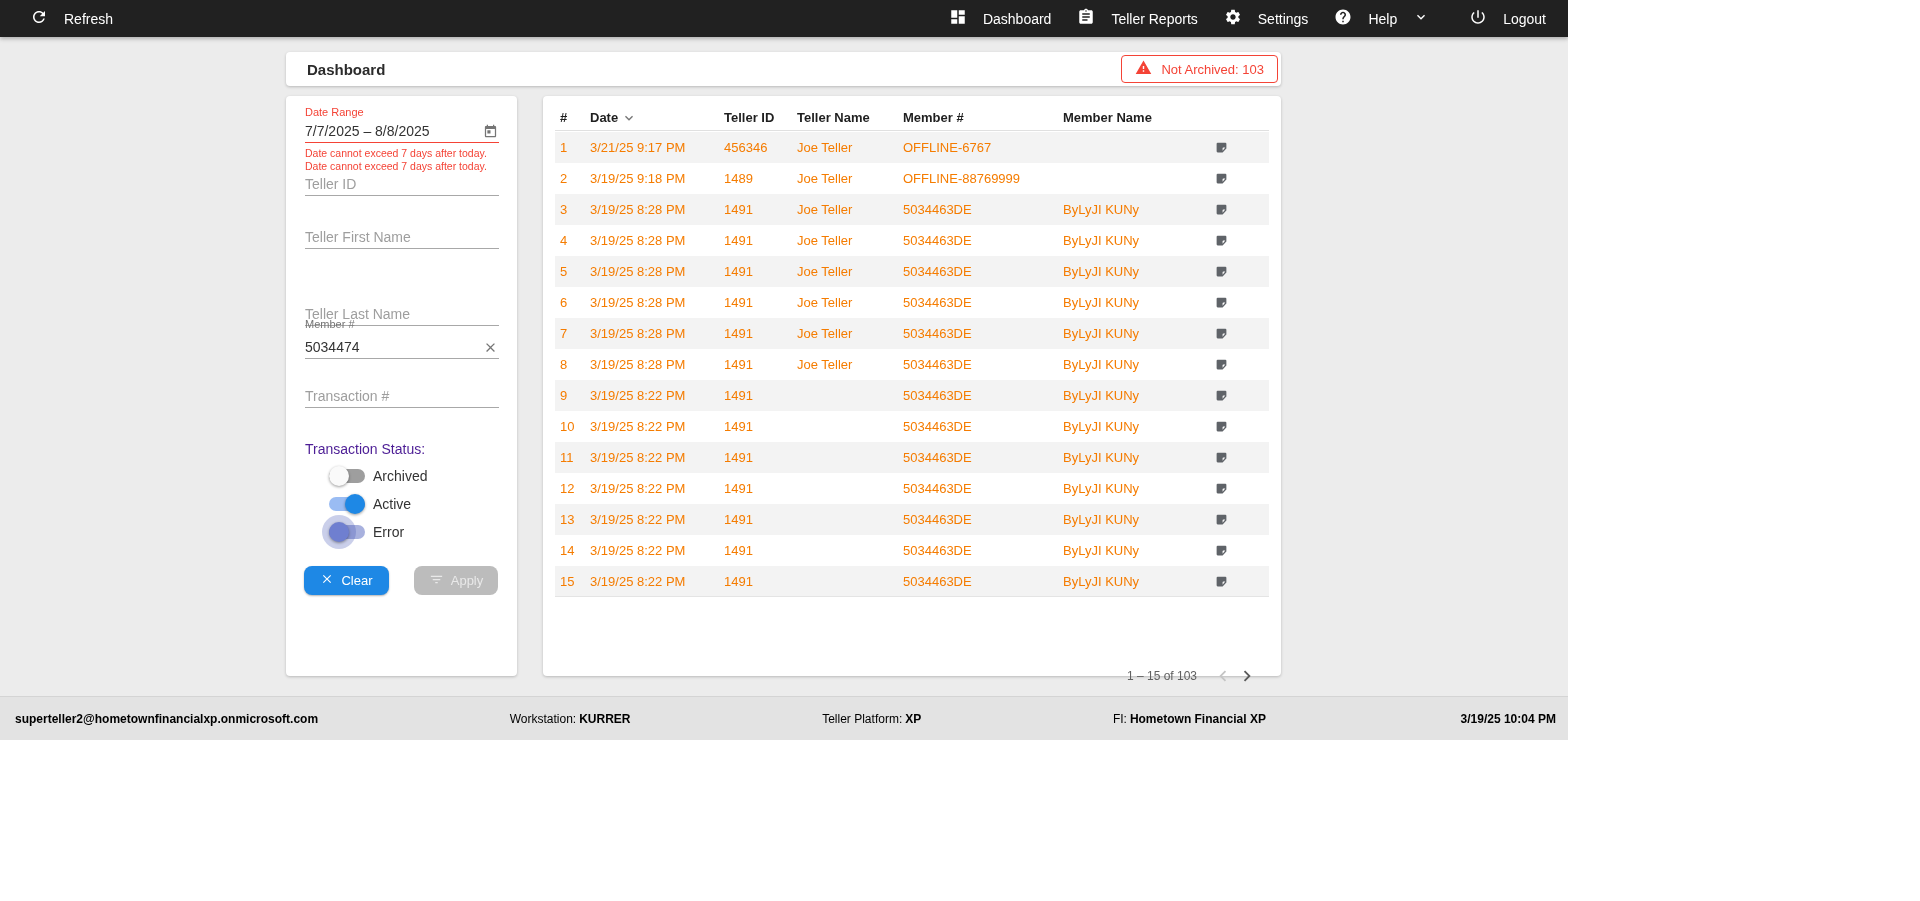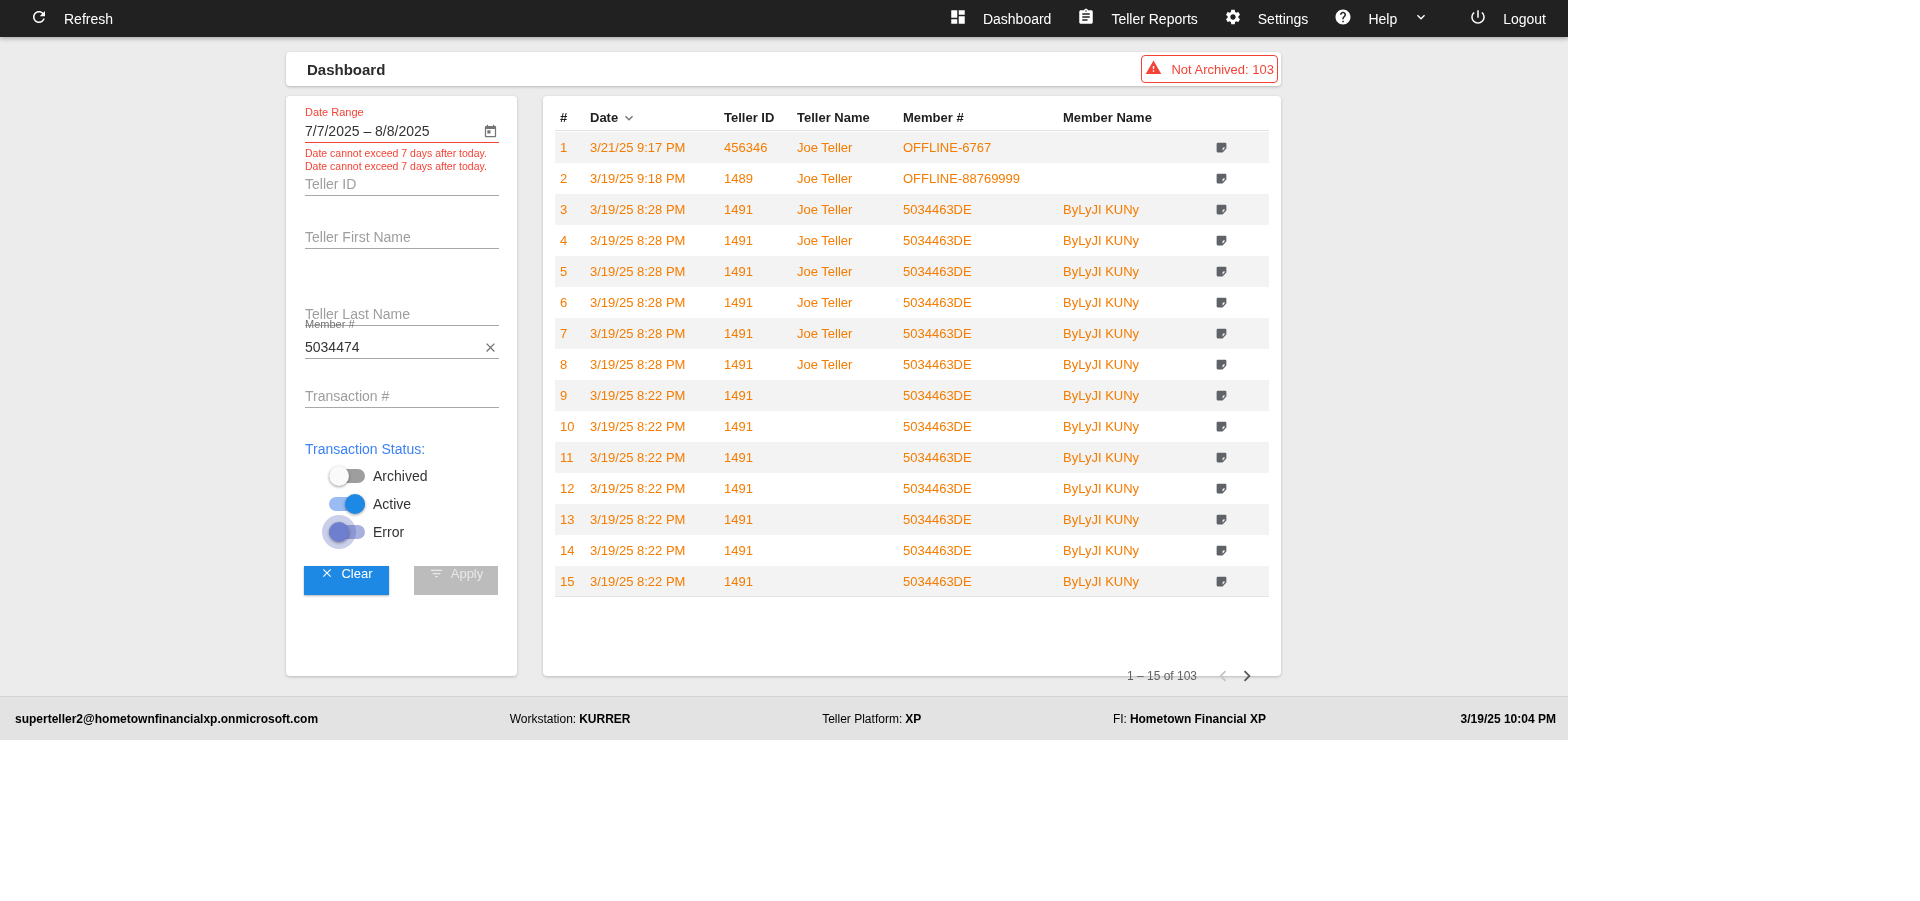--- a/index.html
+++ b/index.html
@@ -17,55 +17,55 @@
   .tb-right .tb-item.logout { margin-left:40px; }
   .tb-item svg { fill:#fff; }
 
   
   .card { position:absolute; background:#fff; border-radius:4px; box-shadow:0 1px 3px rgba(0,0,0,.22); }
 
   .header-card { left:286px; top:52px; width:995px; height:34px; display:flex; align-items:center;
                  justify-content:space-between; padding-left:21px; padding-right:3px; }
   .page-title { font-size:15px; font-weight:bold; color:#2b2b2b; }
   .badge { height:28px; border:1px solid var(--error-red,#f44336); border-radius:4px; background:#fff;
-           color:var(--error-red,#f44336); display:flex; align-items:center; gap:9px; padding:0 3px;
+           color:var(--error-red,#f44336); display:flex; align-items:center; gap:9px; padding:0 13px;
            font-size:13px; cursor:pointer; }
   .badge svg { fill:var(--error-red,#f44336); }
 
   
   .filter-card { left:286px; top:96px; width:231px; height:580px; }
   .f-abs { position:absolute; left:19px; width:194px; }
   .f-label { font-size:11px; }
   .lbl-red { color:var(--error-red,#f44336); }
   .lbl-gray { color:#757575; }
   .f-field { height:23px; display:flex; align-items:center; border-bottom:1px solid #a8a8a8; }
   .f-field.error-line { border-bottom-color:var(--error-red,#f44336);gap:8px; }
   .f-field input { flex:1; border:none; outline:none; background:transparent; font:14px "Liberation Sans",sans-serif; color:#333; min-width:0; }
   .f-field input::placeholder { color:#9e9e9e; opacity:1; }
   .f-icon-btn { display:flex; align-items:center; justify-content:center; width:18px; height:18px; cursor:pointer; }
   .f-icon-btn svg { fill:#757575; }
   .f-errors { color:var(--error-red,#f44336); font-size:10.5px; line-height:13px; }
-  .section-label { font-size:14px; color:#3b82f6; }
+  .section-label { font-size:14px; color:#4c1d95; }
 
   .toggle-row { position:absolute; left:19px; width:194px; height:24px; display:flex; align-items:center; padding-left:24px; }
   .toggle { position:relative; width:36px; height:20px; flex:0 0 36px; cursor:pointer; }
   .toggle .track { position:absolute; left:0; top:3px; width:36px; height:14px; border-radius:7px; background:#9e9e9e; }
   .toggle .thumb { position:absolute; top:0; left:0; width:20px; height:20px; border-radius:50%;
                    background:#fafafa; box-shadow:0 1px 3px rgba(0,0,0,.4); z-index:2; }
   .toggle.on .track { background:rgba(30,107,229,.45); }
   .toggle.on .thumb { left:16px; background:var(--primary-blue,#1e88e5); }
   .toggle.focused .track { background:rgba(63,81,181,.45); }
   .toggle.focused .thumb { background:#6f7fd0; }
   .toggle .halo { display:none; position:absolute; left:-7px; top:-7px; width:34px; height:34px;
                   border-radius:50%; background:rgba(63,81,181,.28); z-index:1; }
   .toggle.focused .halo { display:block; }
   .toggle-label { margin-left:8px; font-size:14px; color:#333; }
 
-  .btn { position:absolute; top:470px; height:29px; border:none; border-radius:0; display:flex;
-         align-items:flex-start; justify-content:center; gap:7px; font:13px "Liberation Sans",sans-serif; cursor:pointer; }
+  .btn { position:absolute; top:470px; height:29px; border:none; border-radius:8px; display:flex;
+         align-items:center; justify-content:center; gap:7px; font:13px "Liberation Sans",sans-serif; cursor:pointer; }
   .btn-clear { left:18px; width:85px; background:var(--primary-blue,#1e88e5); color:#fff; box-shadow:0 1px 2px rgba(0,0,0,.3); }
   .btn-clear svg { fill:#fff; }
   .btn-apply { left:128px; width:84px; background:#bcbcbc; color:#e9e9e9; }
   .btn-apply svg { fill:#e9e9e9; }
 
   
   .table-card { left:543px; top:96px; width:738px; height:580px; }
   .thead, .trow { display:grid; grid-template-columns:30px 134px 73px 106px 160px 152px 1fr; }
   .thead { position:absolute; left:12px; right:12px; top:9px; height:26px; align-items:center;
            border-bottom:1px solid #e0e0e0; font-size:13px; font-weight:bold; color:#1f1f1f; }

